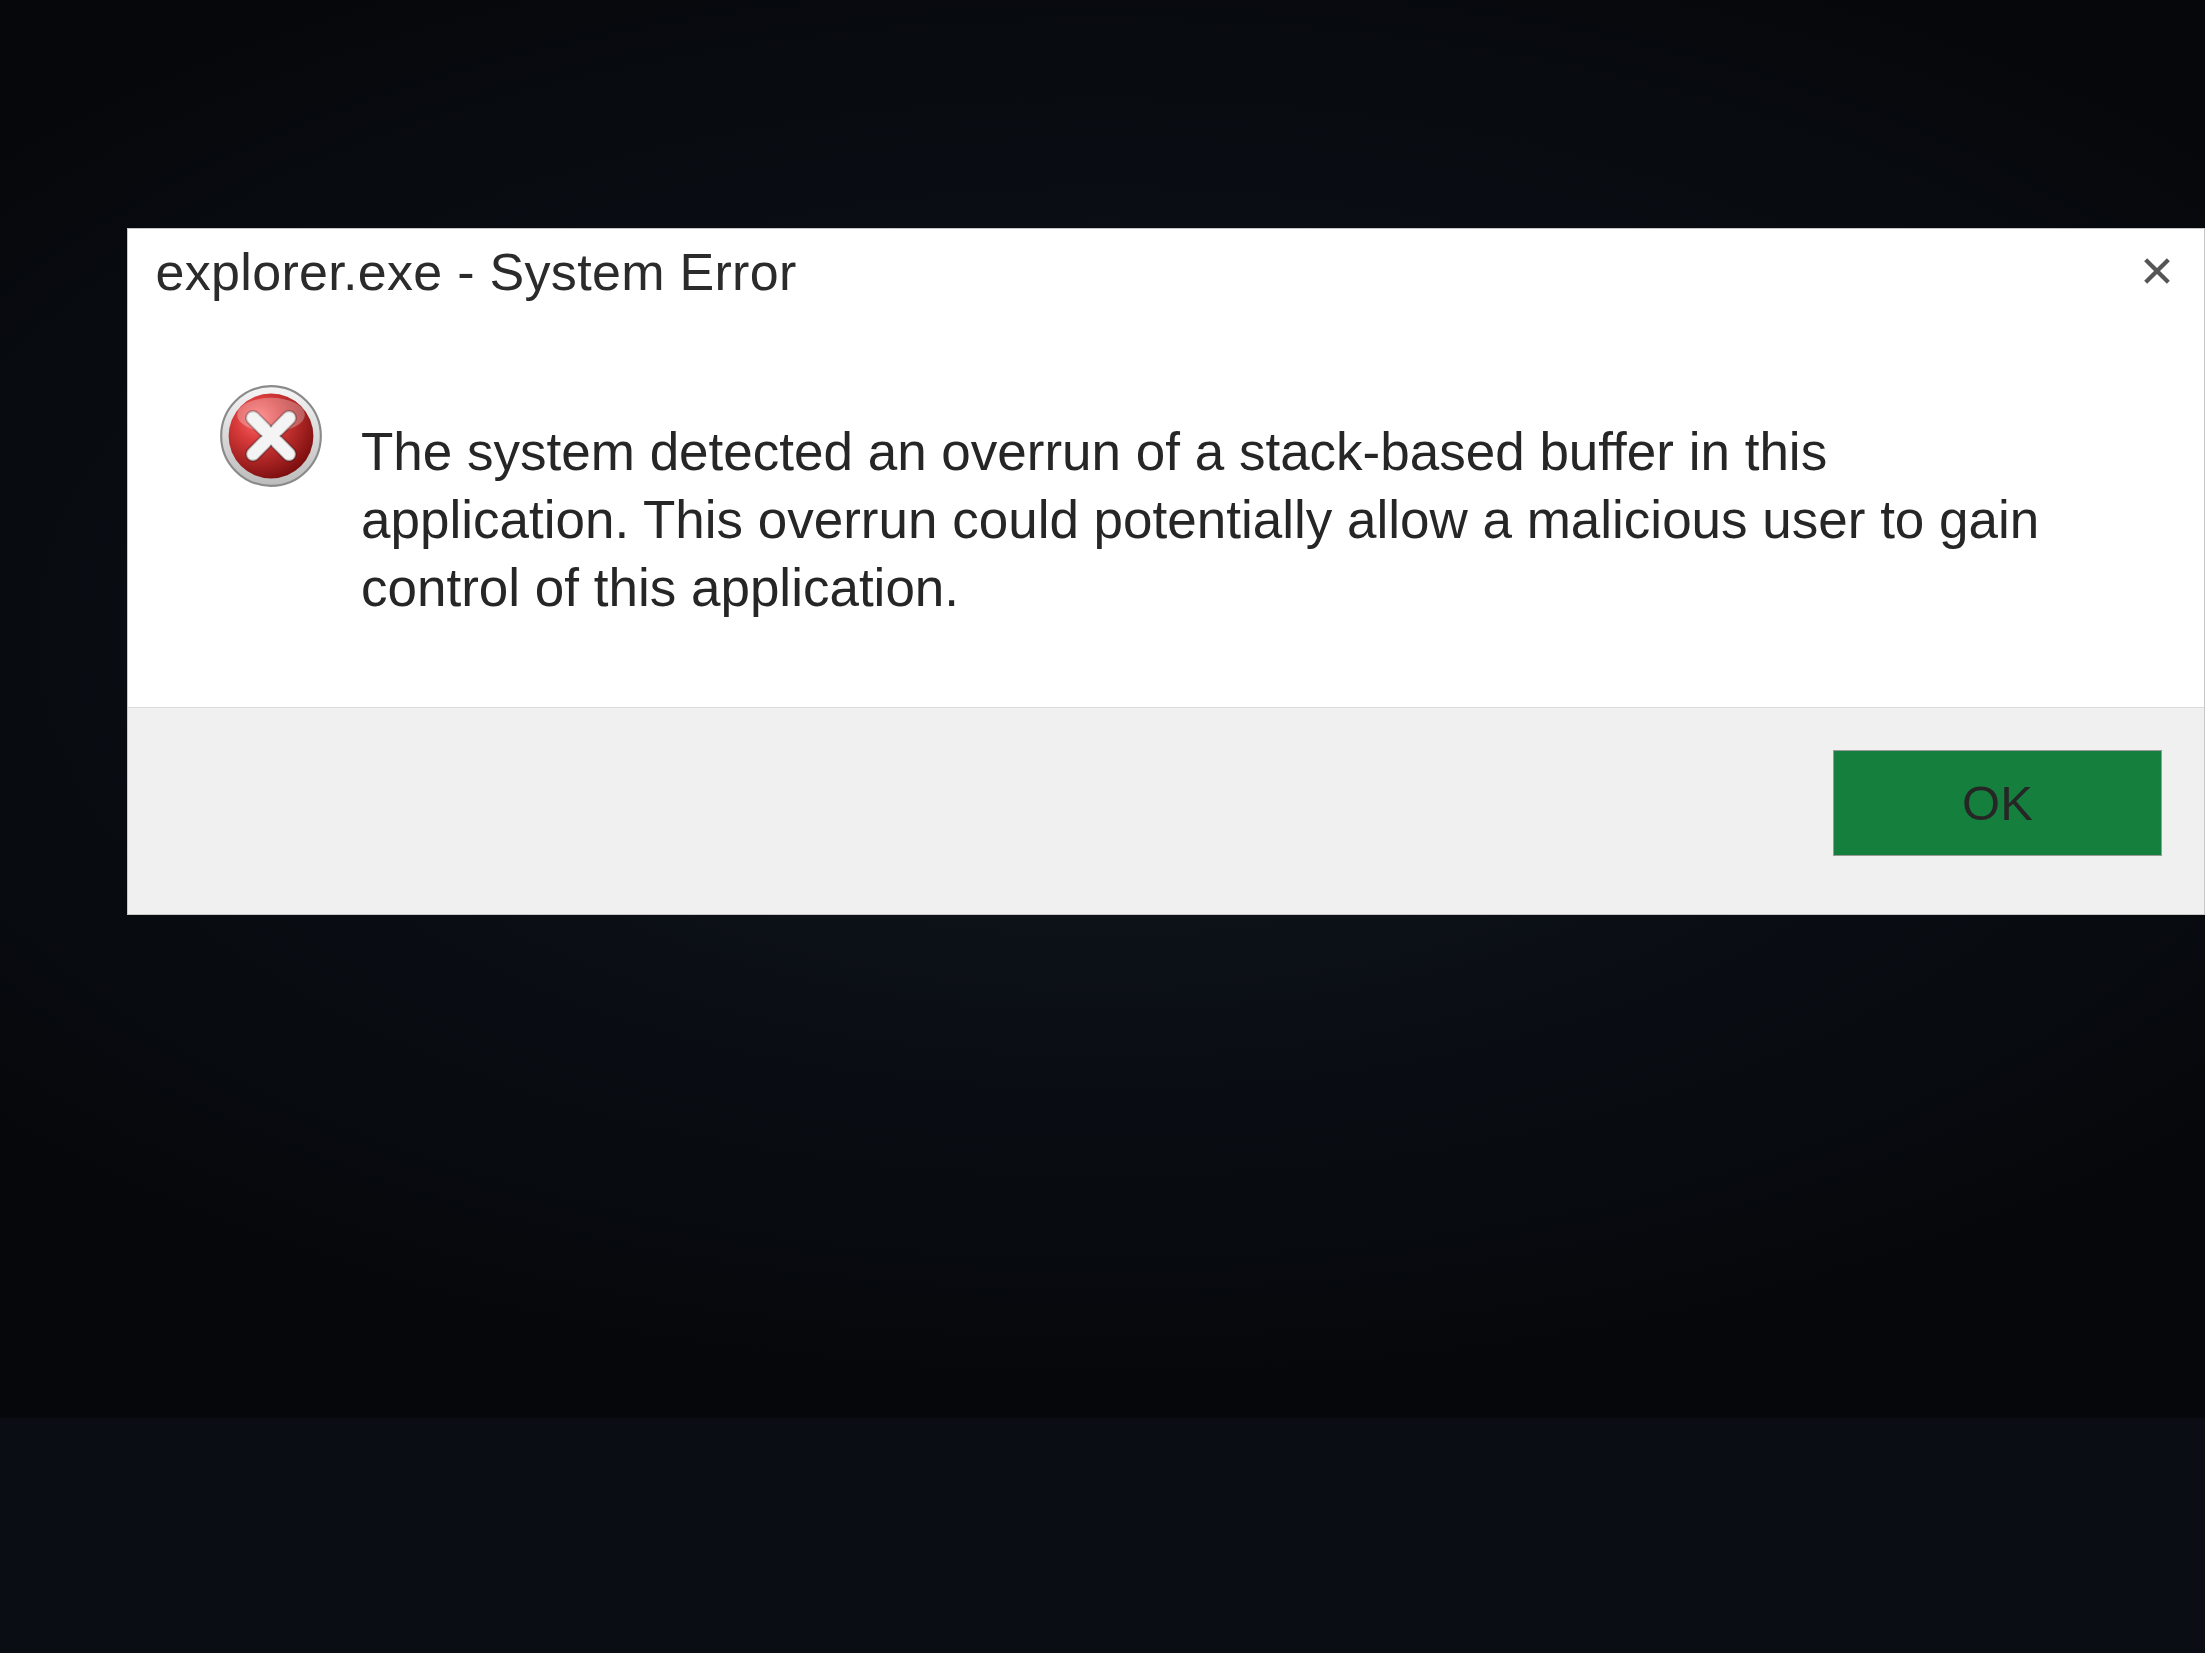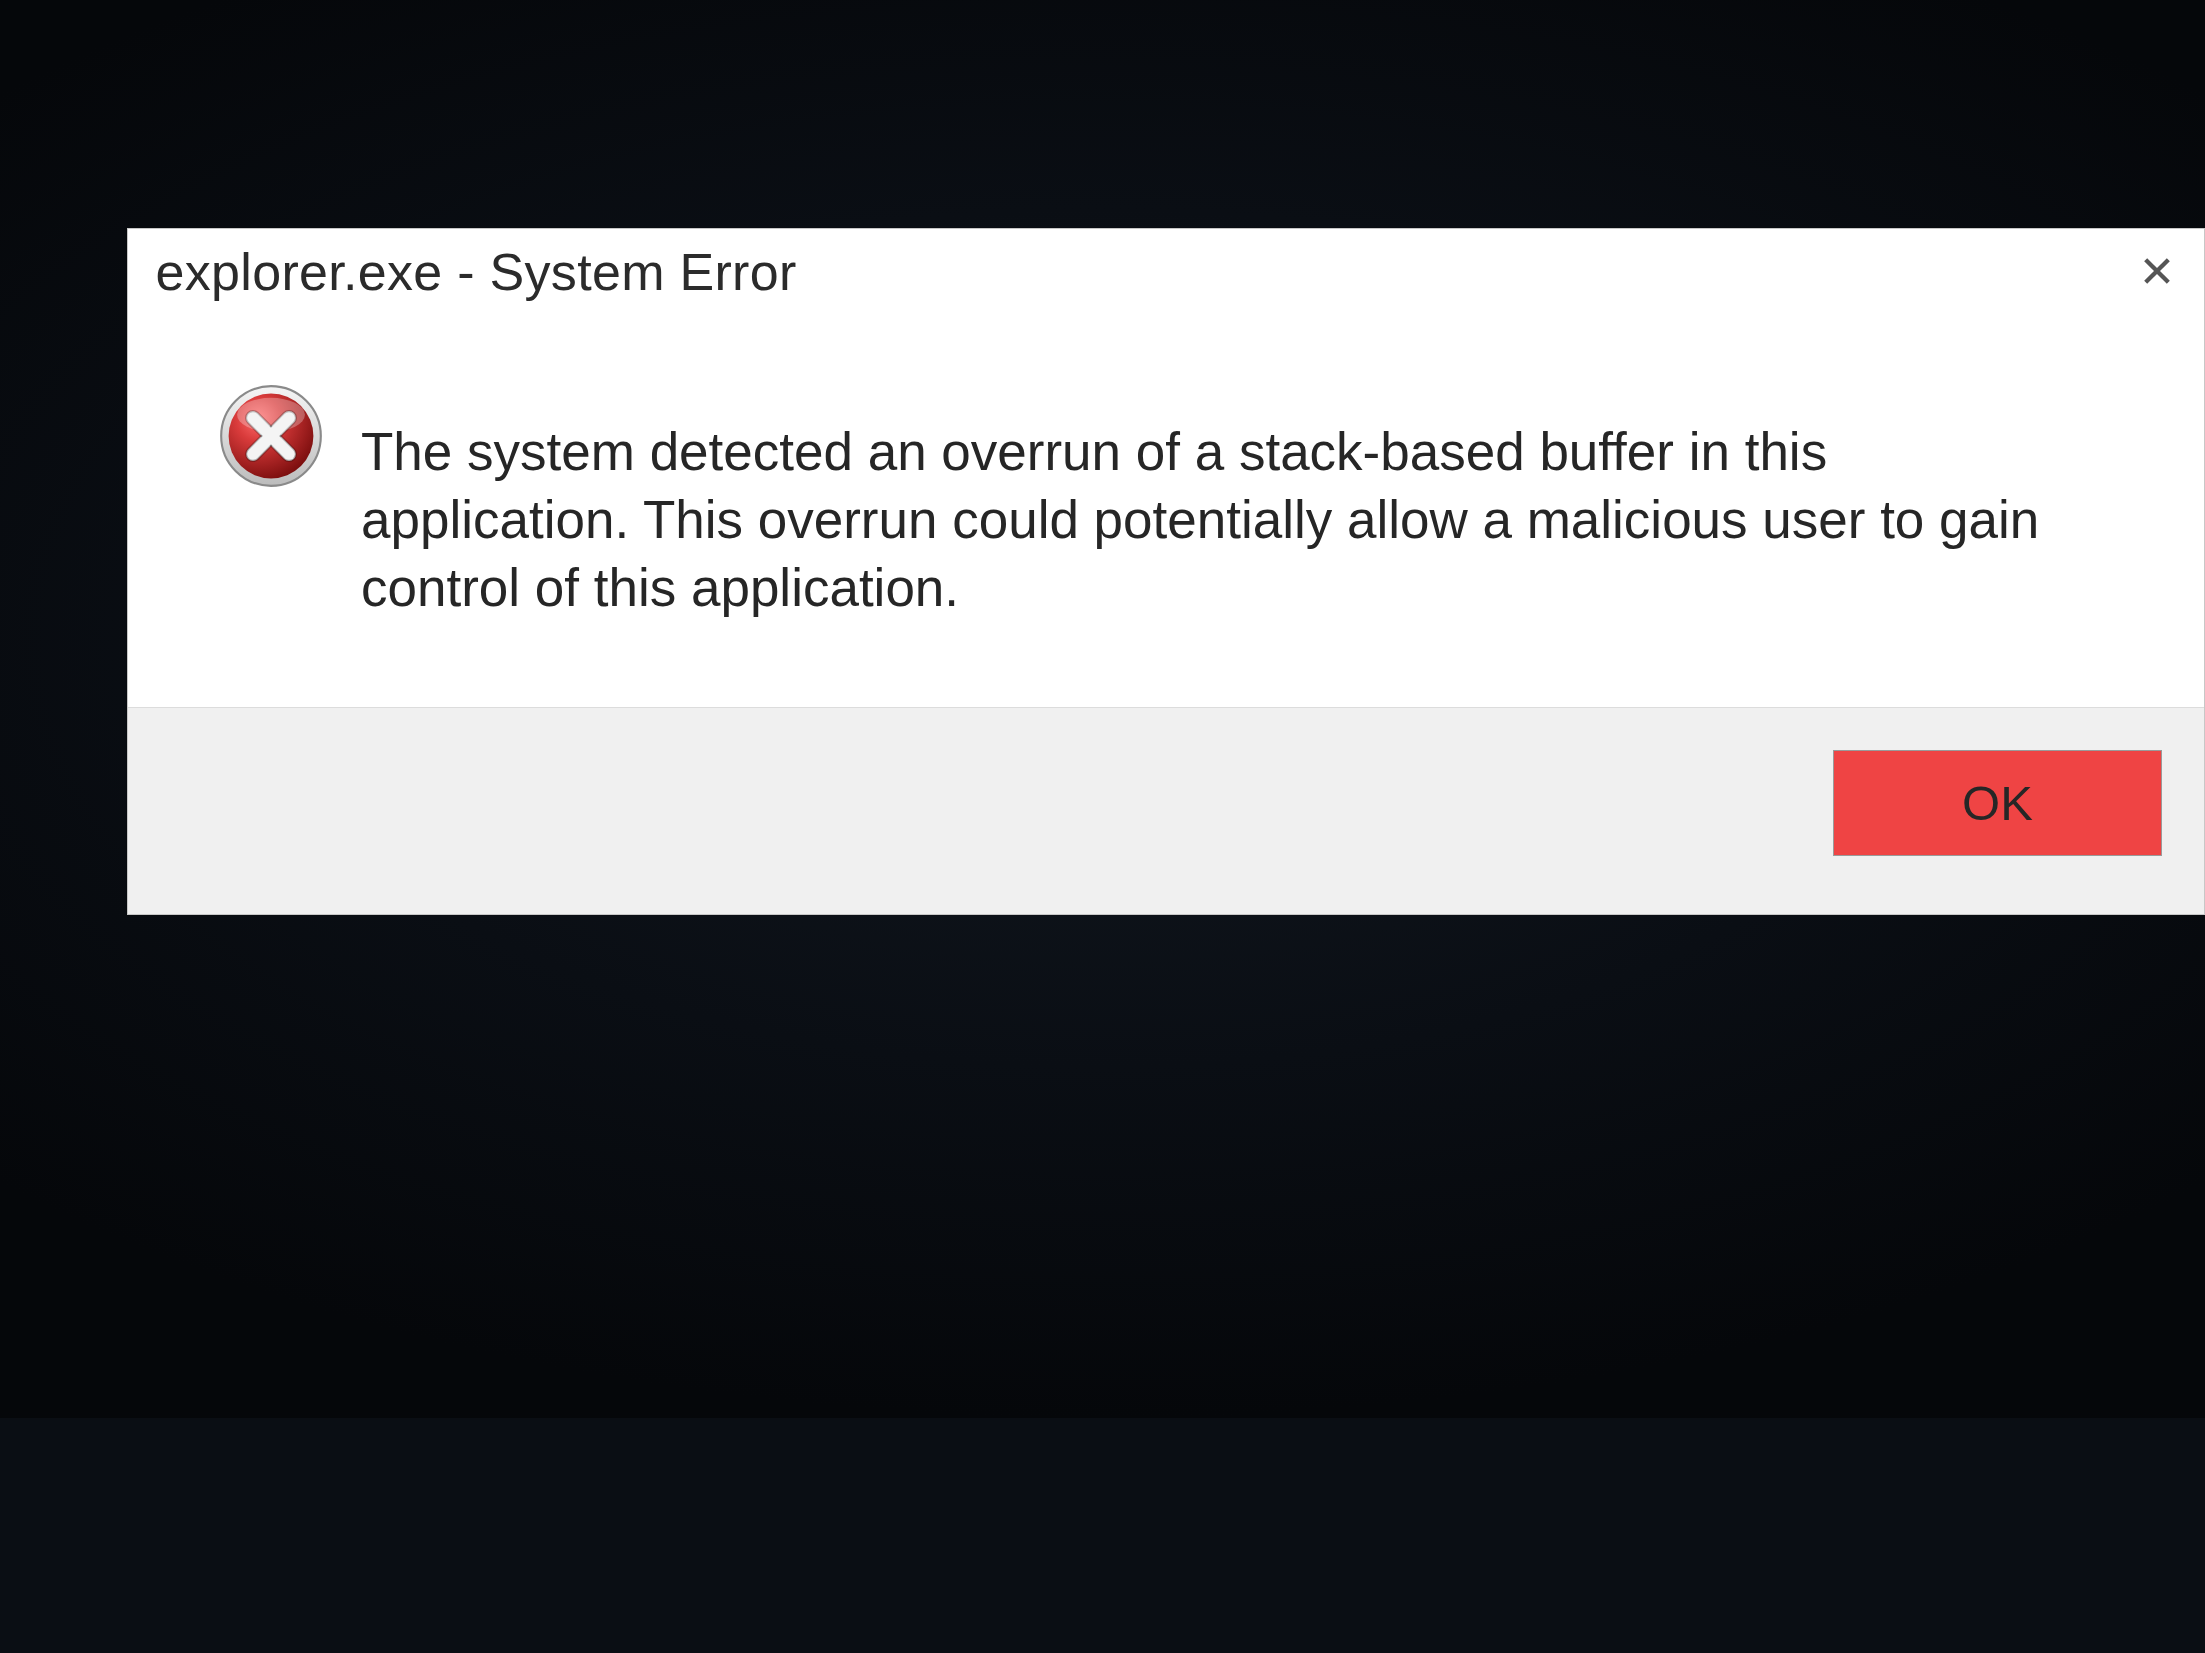--- a/index.html
+++ b/index.html
@@ -77,21 +77,21 @@
     .actions {
       background: #f0f0f0;
       border-top: 0.5px solid #dcdcdc;
       display: flex;
       justify-content: flex-end;
       padding: 42px 42px 58px 0;
     }
     .ok-button {
       min-width: 329px;
       height: 106px;
-      background: #ef4444;
+      background: #15803d;
       border: 1.6px solid #9a9a9a;
       font-size: 49px;
       color: #262626;
       display: flex;
       align-items: center;
       justify-content: center;
       cursor: pointer;
       font-family: inherit;
     }
   </style>

